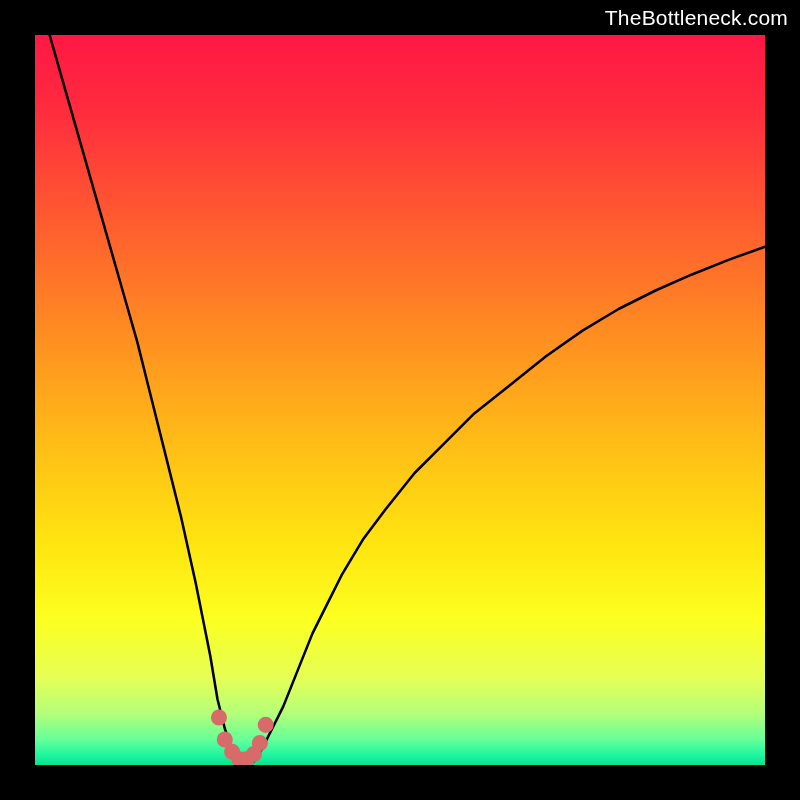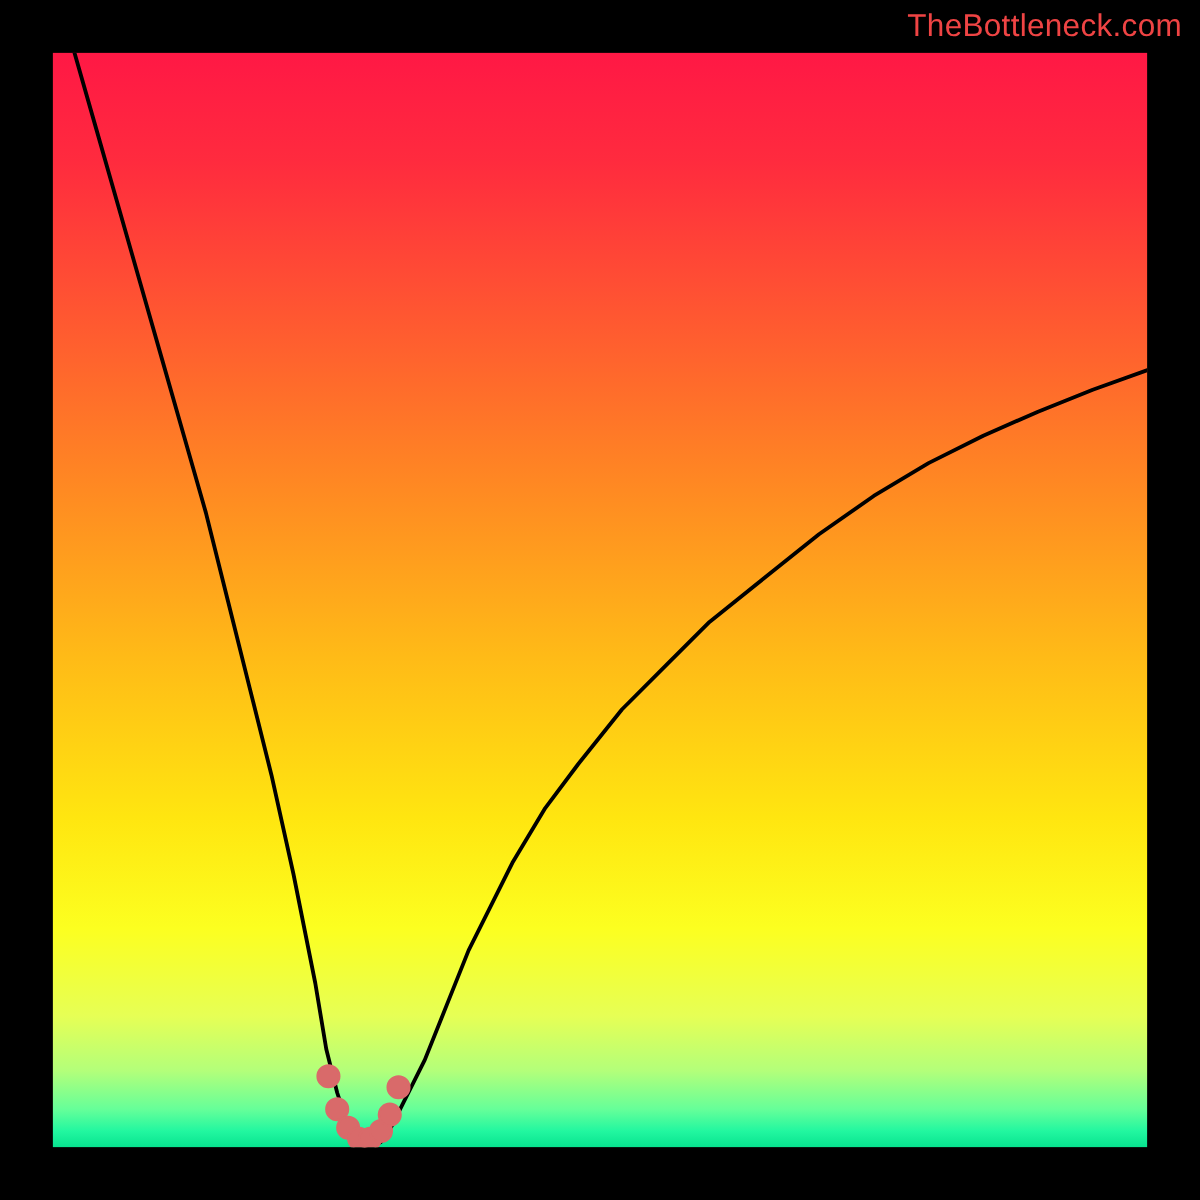--- a/index.html
+++ b/index.html
@@ -28,21 +28,21 @@
     overflow: hidden;
   }
   .gradient {
     position: absolute;
     left: 0; top: 0; width: 100%; height: 100%;
   }
   .watermark {
     position: absolute;
     top: 6px;
     right: 12px;
-    color: #ef4444;
+    color: #ffffff;
     font-size: 21px;
     font-weight: 500;
     letter-spacing: 0.2px;
   }
   svg.curve {
     position: absolute;
     left: 0; top: 0;
     width: 100%; height: 100%;
   }
 </style>

